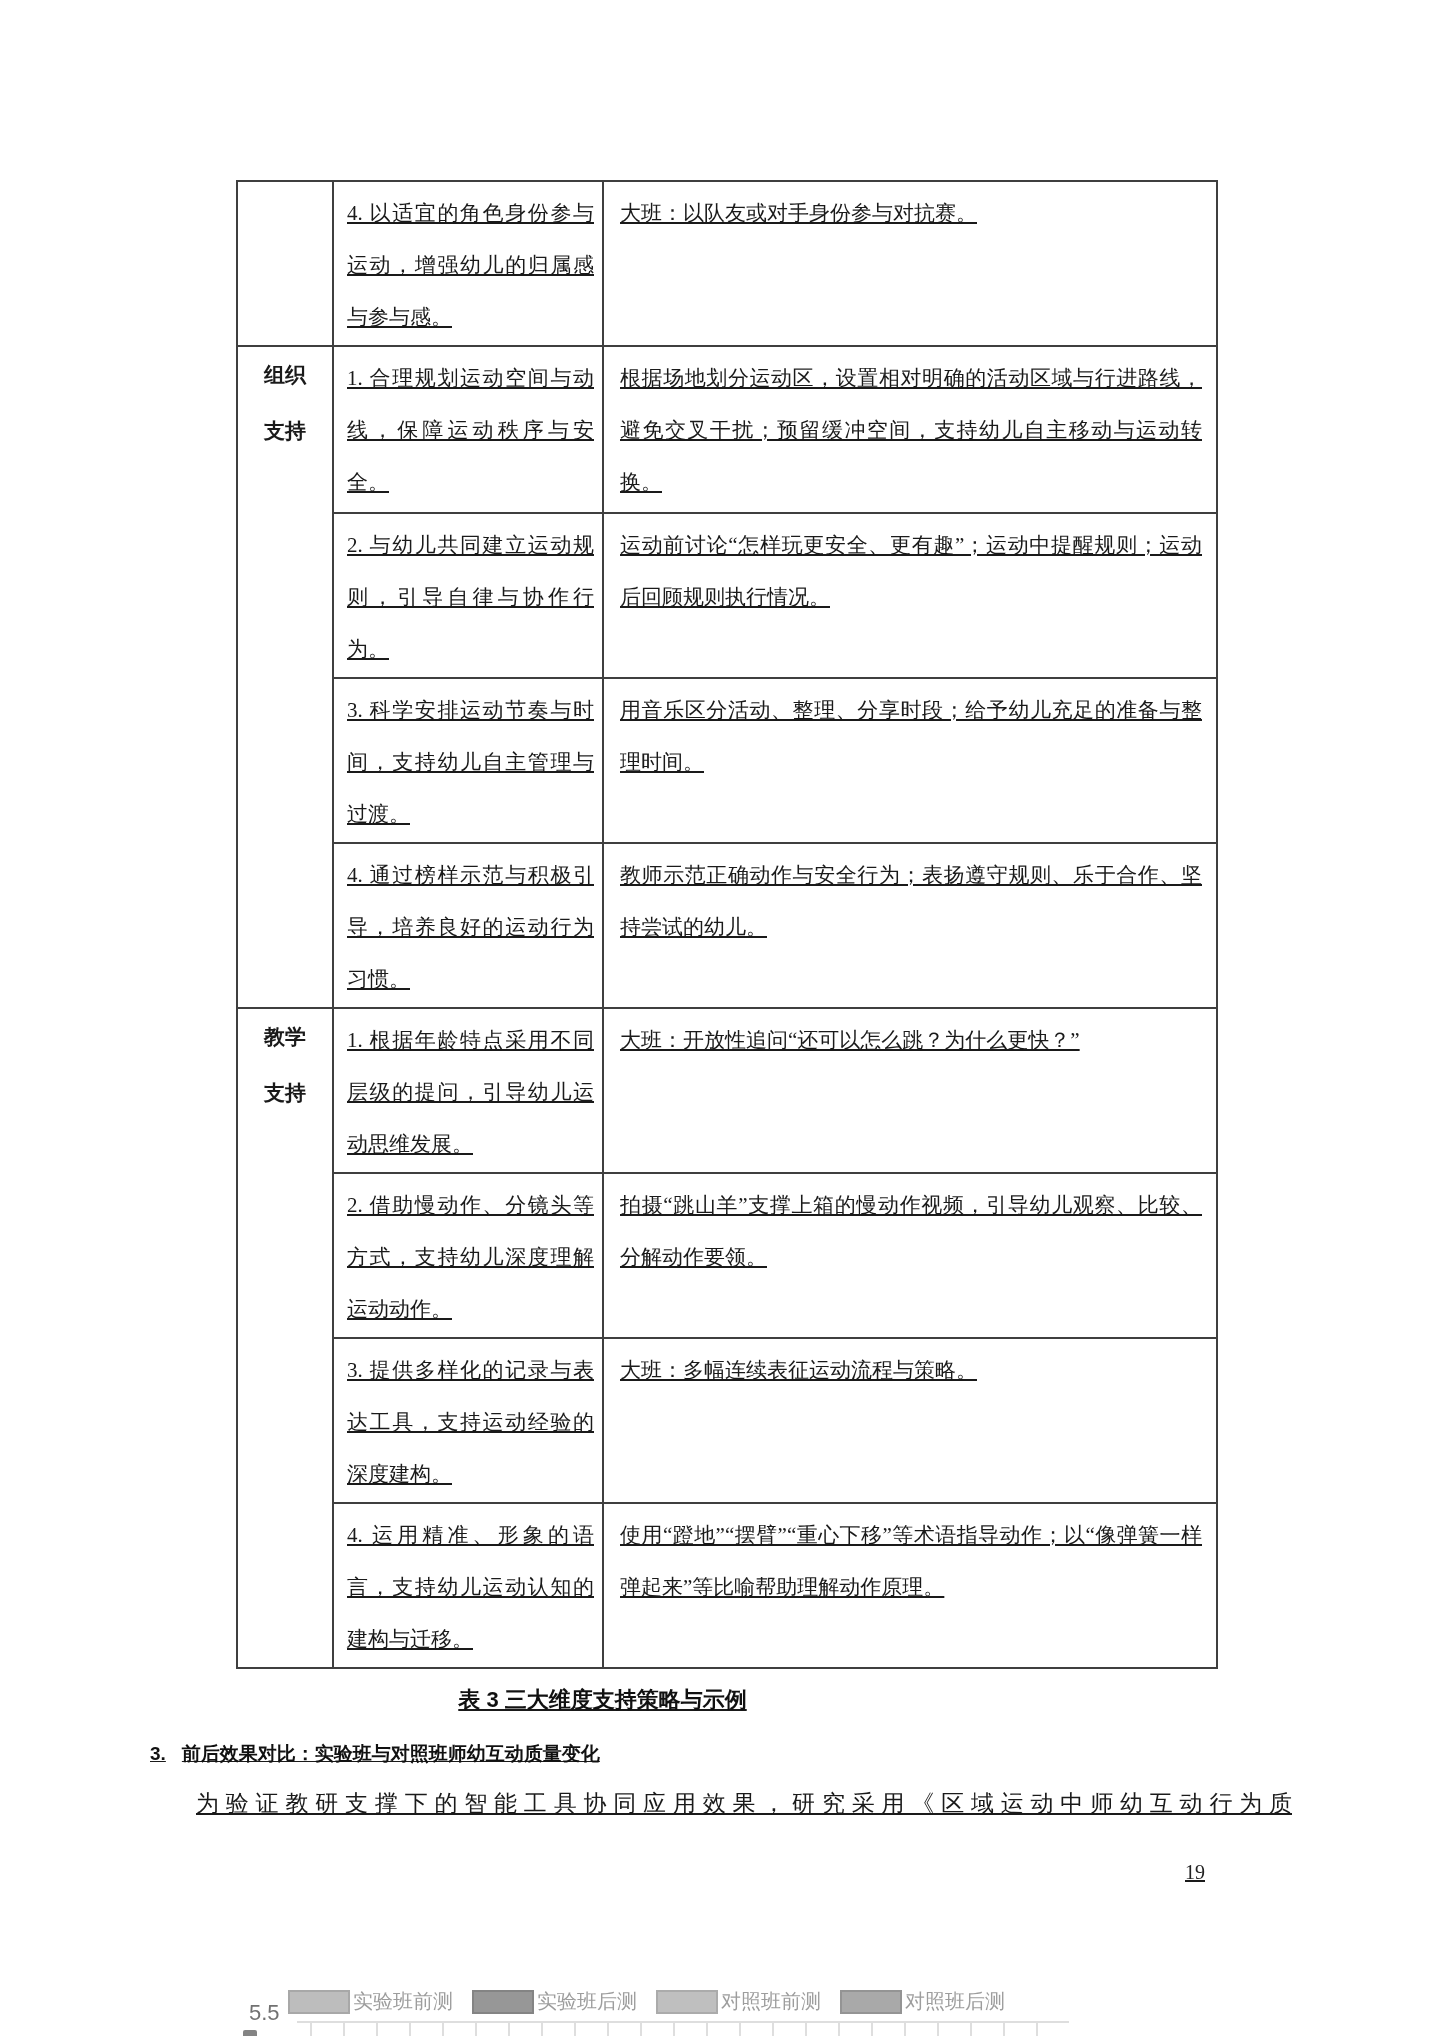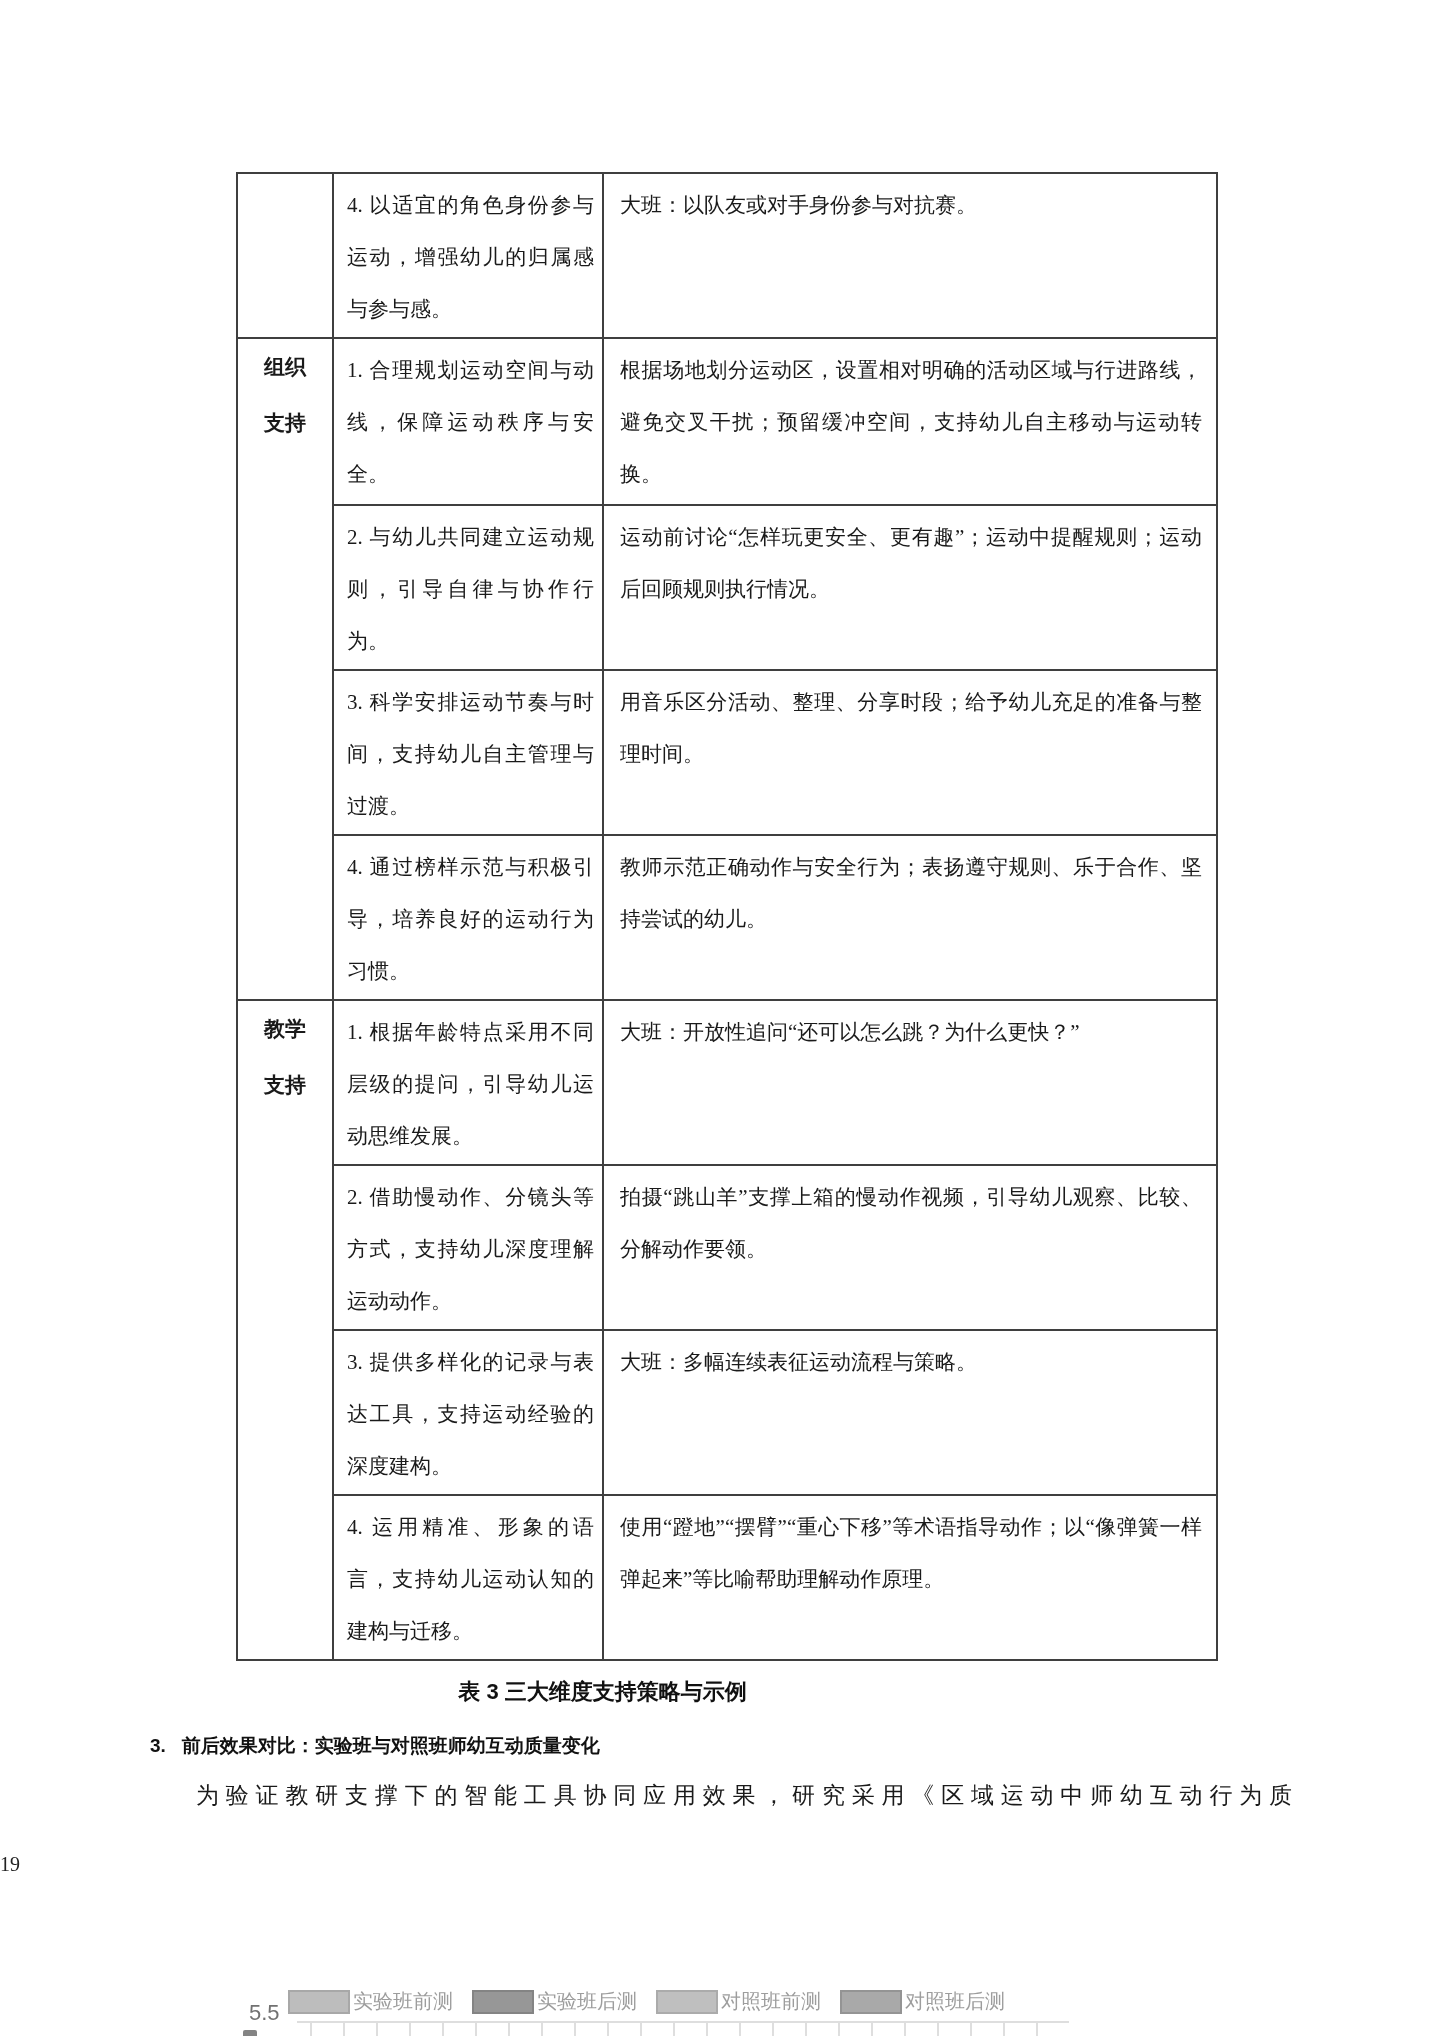--- a/index.html
+++ b/index.html
@@ -1,21 +1,21 @@
 <!DOCTYPE html>
 <html><head>
 <meta charset="utf-8">
 <style>
   html,body { margin:0; padding:0; background:#e8e8e8; }
   .page {
     position:relative; width:1440px; height:2036px; margin:0 auto;
     background:#ffffff; overflow:hidden;
     font-family:"Liberation Serif","DejaVu Serif",serif; color:#1a1a1a;
   }
-  .flow { position:absolute; left:0; top:172px; width:1205px; }
+  .flow { position:absolute; left:0; top:180px; width:1205px;text-decoration:underline; }
 
   table.support-table {
     border-collapse:collapse; margin-left:236px; width:980px; table-layout:fixed;
   }
   table.support-table td {
     border:2px solid #3f3f3f; vertical-align:top;
     font-size:21px; line-height:52px;
   }
   td.cell-strategy { padding:5px 8px 2px 13px; text-align:justify; }
   td.cell-example  { padding:5px 14px 4px 16px; text-align:justify; }
@@ -34,21 +34,21 @@
     margin:26px 0 0 150px;
     font-family:"Liberation Sans","DejaVu Sans",sans-serif;
     font-weight:bold; font-size:19px; color:#111;
   }
   .section-heading .h-num { margin-right:16px; }
   .body-par {
     margin:22px 0 0 150px; width:1142px;
     font-size:23px; line-height:30px; text-indent:46px;
     text-align:justify; text-align-last:justify;
   }
-  .page-num { margin-top:42px; text-align:left; font-size:20px; color:#222; }
+  .page-num { margin-top:42px; text-align:right; font-size:20px; color:#222; }
 
   .figure {
     position:absolute; left:0; top:1984px; width:1440px; height:52px;
     opacity:0.85; font-family:"Liberation Sans","DejaVu Sans",sans-serif;
   }
   .legend { position:absolute; left:288px; top:4px; display:flex; align-items:center; gap:19px; }
   .legend-item { display:flex; align-items:center; gap:3px; }
   .legend-swatch { width:62px; height:24px; border:2px solid #999; box-sizing:border-box; background:#ccc; }
   .legend-label { font-size:20px; color:#8c8c8c; white-space:nowrap; }
   .axis-tick-label { position:absolute; left:249px; top:16px; font-size:22px; color:#595959; }

